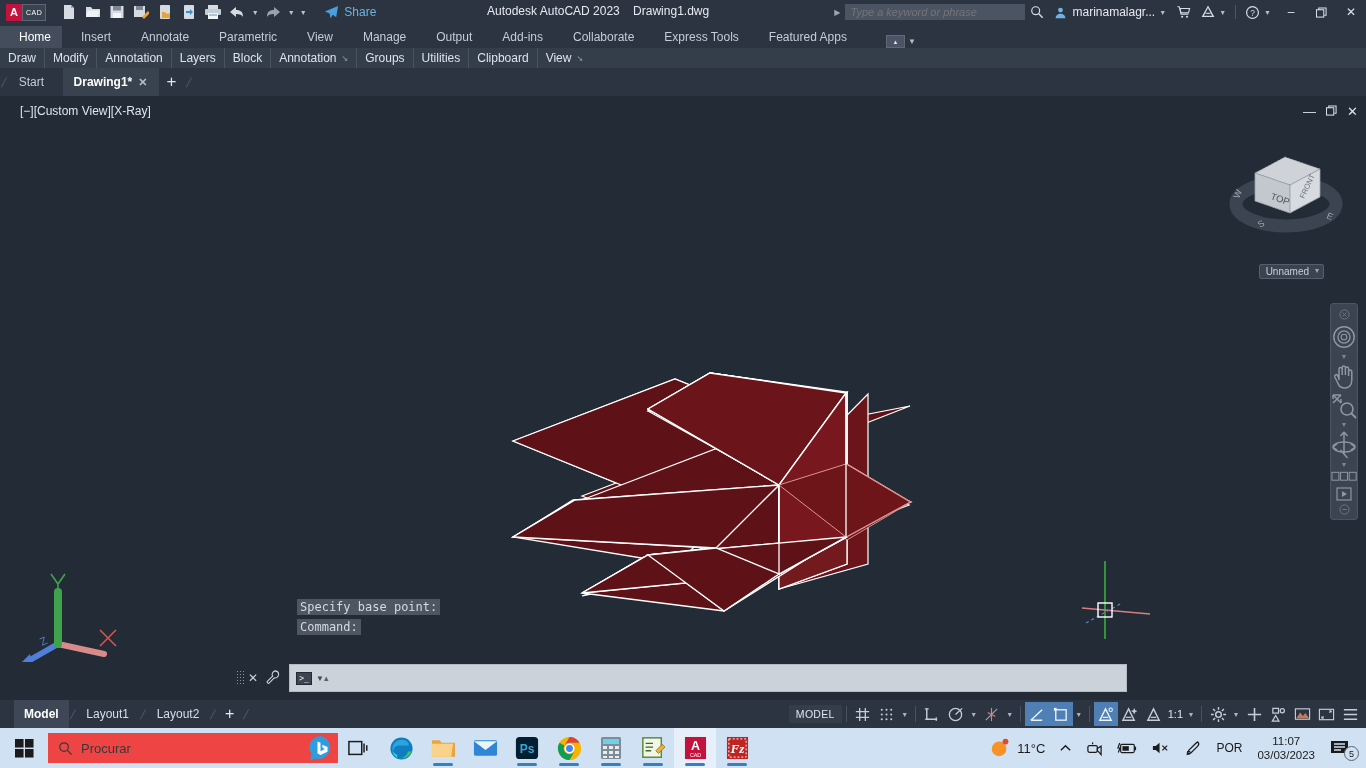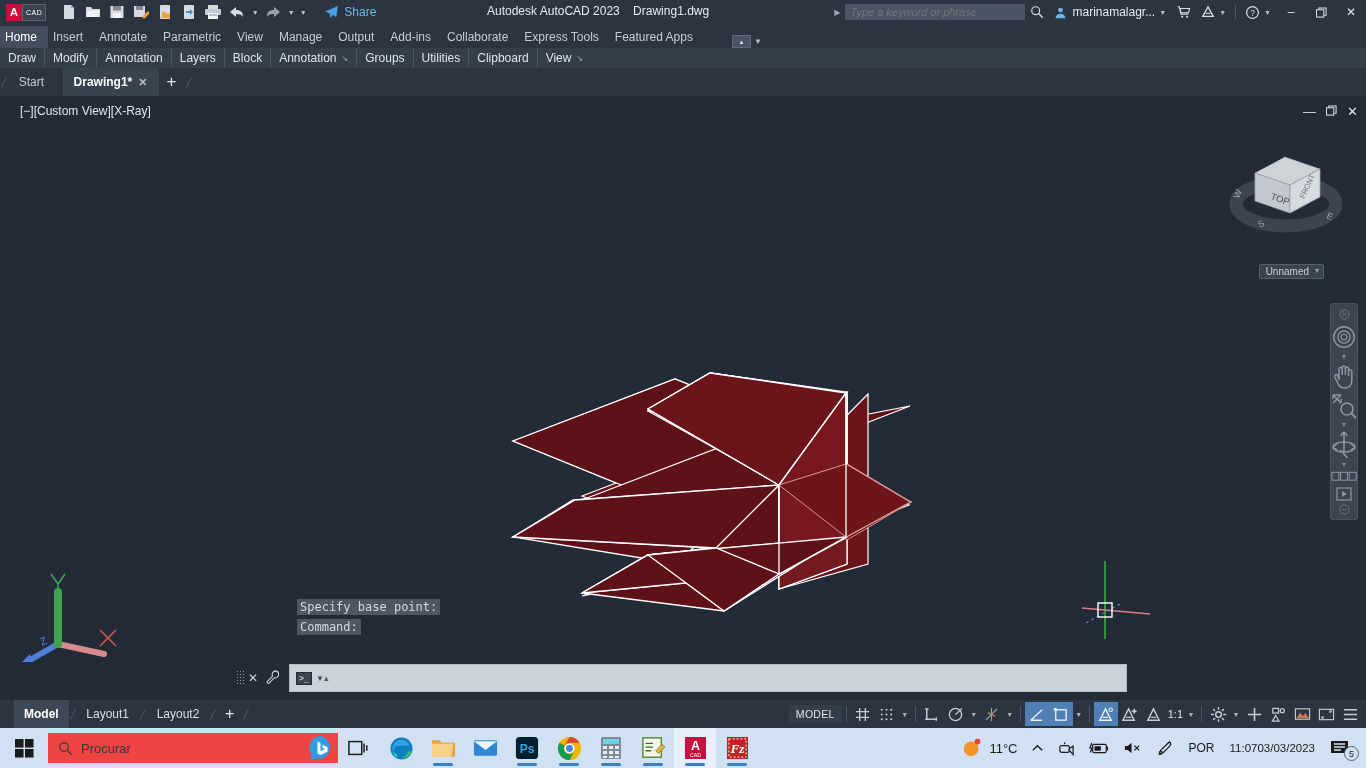--- a/index.html
+++ b/index.html
@@ -64,21 +64,21 @@
     width: 30px; height: 24px; display: flex; align-items: center; justify-content: center;
     color: #dfe5ec; font-size: 12px; cursor: pointer;
   }
 
   
   .ribbon-tabs {
     position: absolute; left: 0; top: 24px; width: 1366px; height: 24px;
     background: #2b3440; display: flex; align-items: flex-end; font-size: 12px;
   }
   .rtab {
-    padding: 3px 11px 4px 5px; color: #c3ccd8; cursor: pointer; height: 22px;
+    padding: 3px 11px 4px 19px; color: #c3ccd8; cursor: pointer; height: 22px;
     display:flex; align-items:center;
   }
   .rtab.active { background: #434d5c; color: #ffffff; }
   .ribbon-minmax {
     margin-left: 28px; display: flex; align-items: center; gap: 3px; cursor: pointer;
   }
   .mm-box {
     width: 19px; height: 13px; background: #4a5464; border: 1px solid #5d6878;
     display: flex; align-items: center; justify-content: center; font-size: 6px; color: #dfe5ec;
   }
@@ -245,21 +245,21 @@
   }
   .tray {
     position: absolute; right: 0; top: 0; height: 40px; display: flex;
     align-items: center; gap: 0; padding-right: 4px;
   }
   .tray-item {
     height: 40px; display: flex; align-items: center; justify-content: center;
     padding: 0 7px; color: #1b1b1b; font-size: 12px; cursor: pointer;
   }
   .tray-clock {
-    display: flex; flex-direction: row; align-items: center; justify-content: center;
+    display: flex; flex-direction: column; align-items: center; justify-content: center;
     font-size: 11.5px; color: #1b1b1b; line-height: 1.25; padding: 0 8px; height: 40px;
     cursor: pointer;
   }
   .tray-temp { font-size: 13px; color: #1b1b1b; }
   .notif-badge {
     position: absolute; right: 3px; bottom: 7px; width: 15px; height: 15px;
     border-radius: 50%; background: #cfe1f2; border: 1px solid #5c6670;
     font-size: 9px; display: flex; align-items: center; justify-content: center; color: #1b1b1b;
   }
 </style>

